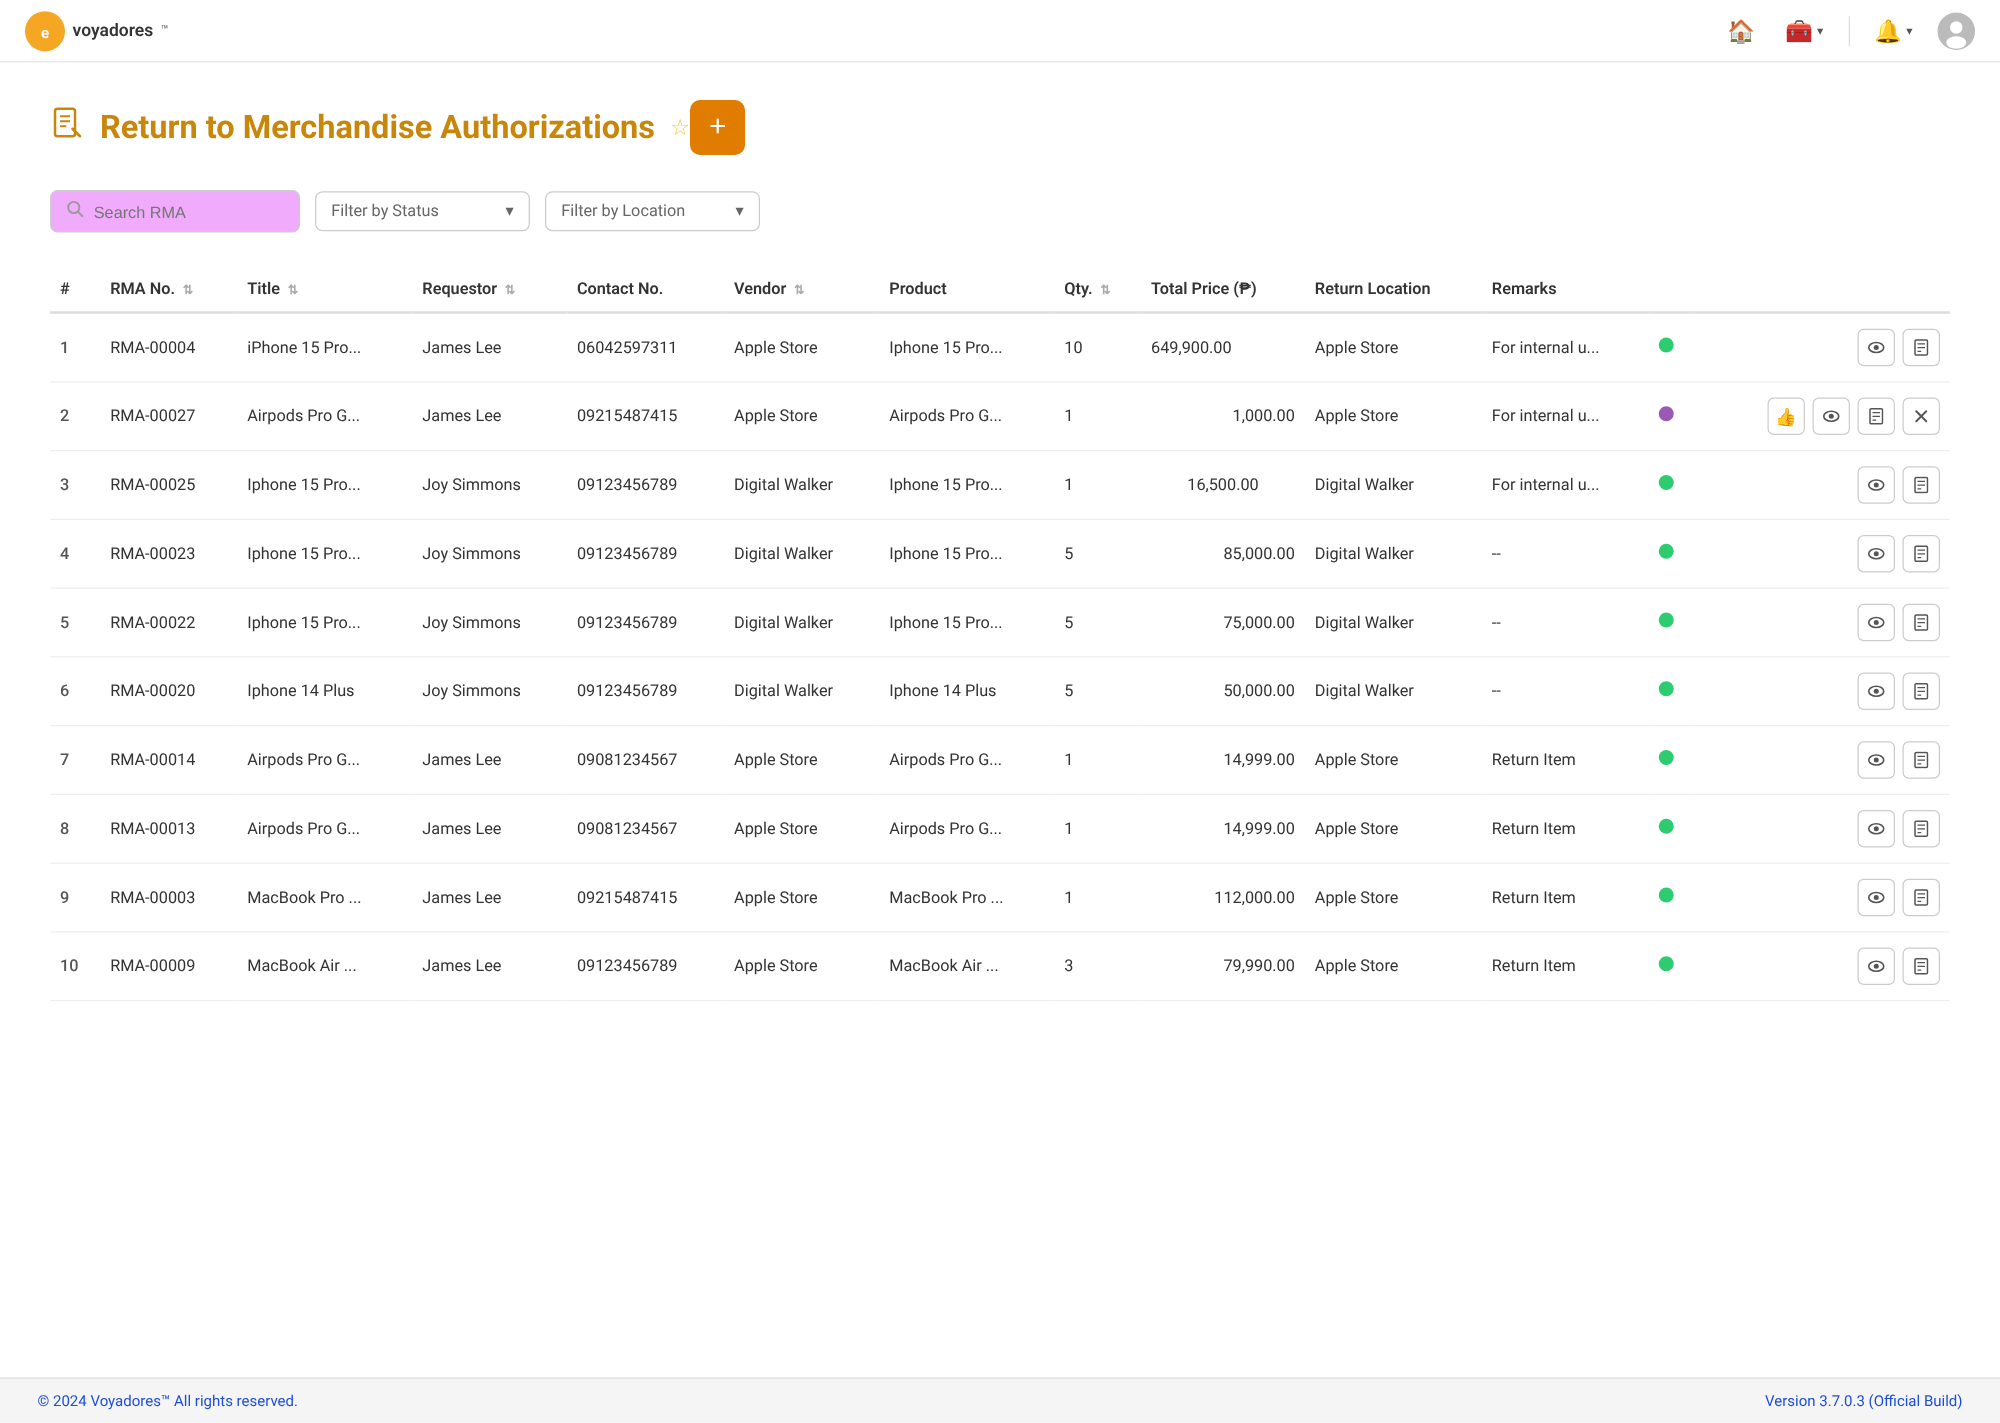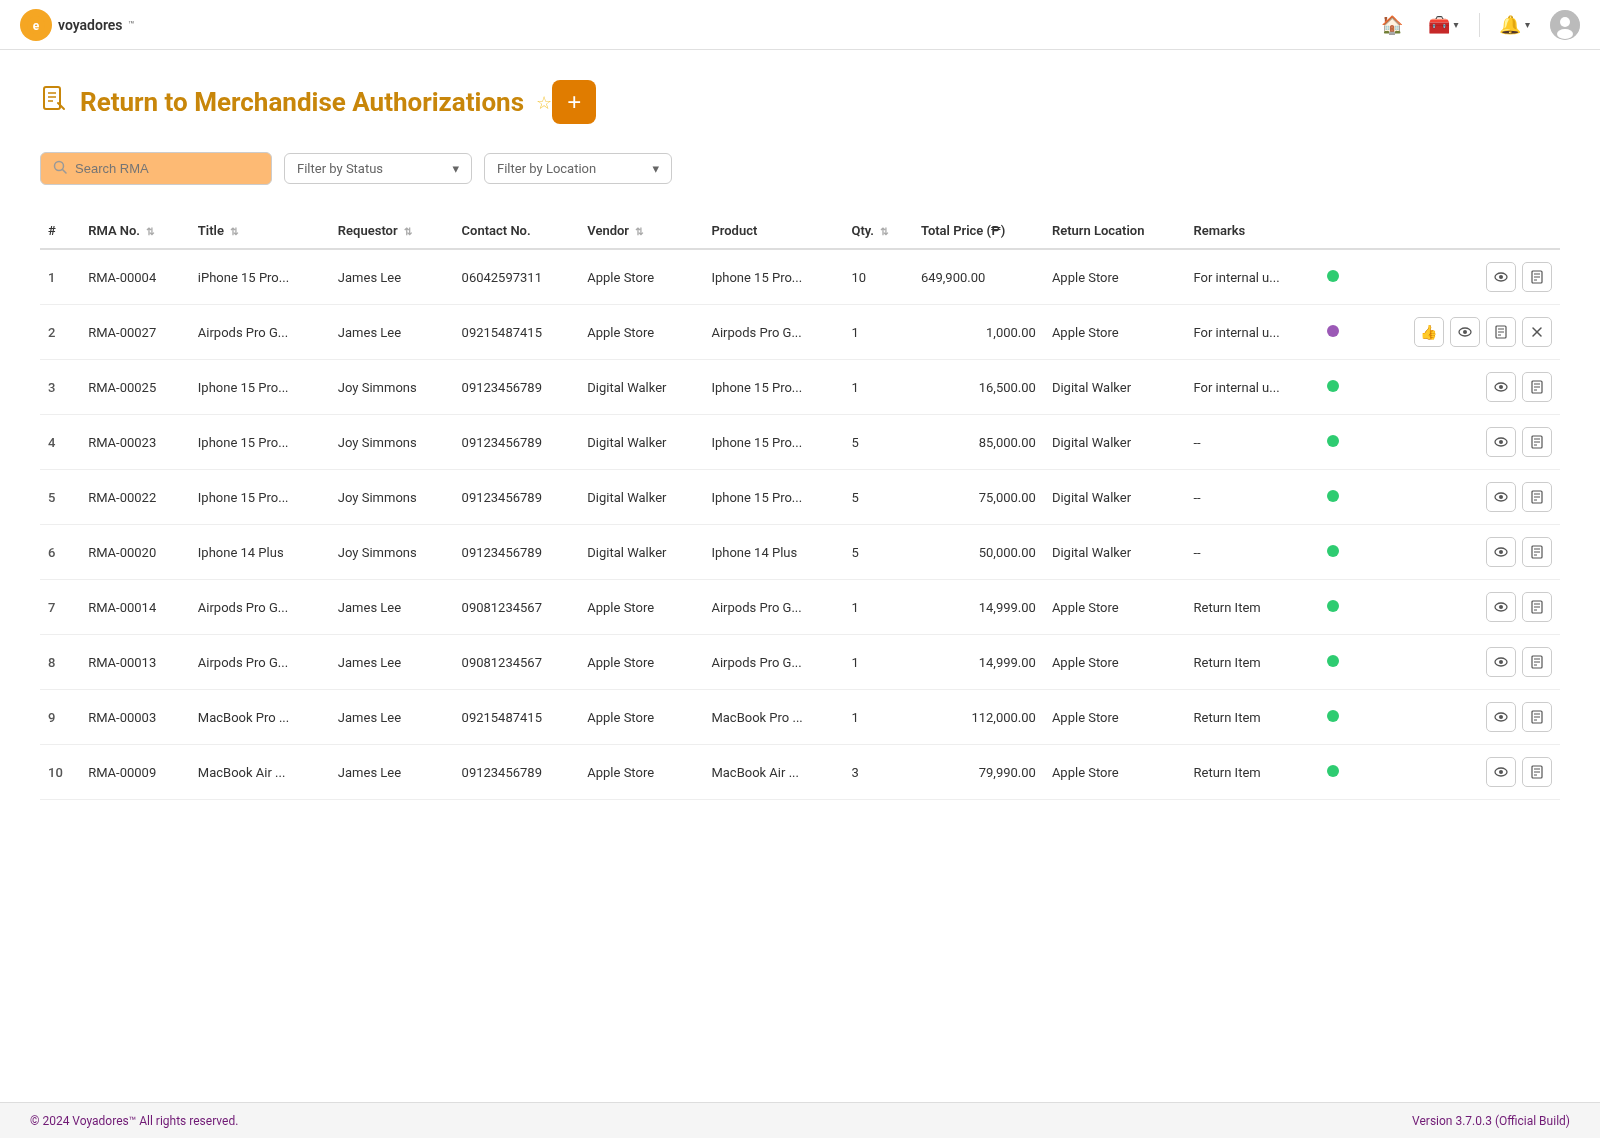--- a/index.html
+++ b/index.html
@@ -43,28 +43,28 @@
     .add-btn {
       width: 44px; height: 44px; background: #e07c00; border: none; border-radius: 8px;
       color: #fff; font-size: 24px; cursor: pointer; display: flex; align-items: center; justify-content: center;
     }
 
     
     .filters { display: flex; align-items: center; gap: 12px; margin-bottom: 28px; }
     .search-box {
       display: flex; align-items: center; gap: 8px;
       border: 1px solid #ccc; border-radius: 6px; padding: 7px 12px;
-      background: #fdba74; width: 232px;
+      background: #f0abfc; width: 200px;
     }
     .search-box input { border: none; outline: none; font-size: 13px; color: #666; width: 140px; background: transparent; }
     .search-icon { color: #999; font-size: 14px; }
     .filter-select {
       border: 1px solid #ccc; border-radius: 6px; padding: 7px 12px;
       background: #fff; font-size: 13px; color: #666; cursor: pointer;
-      display: flex; align-items: center; gap: 8px; width: 188px; justify-content: space-between;
+      display: flex; align-items: center; gap: 8px; width: 172px; justify-content: space-between;
     }
 
     
     .table-container { width: 100%; overflow-x: auto; }
     table { width: 100%; border-collapse: collapse; }
     thead tr { border-bottom: 2px solid #ddd; }
     thead th {
       padding: 10px 8px; text-align: left; font-weight: 600; font-size: 13px;
       color: #333; white-space: nowrap;
     }
@@ -79,21 +79,21 @@
       width: 30px; height: 30px; border: 1px solid #ccc; border-radius: 5px; background: #fff;
       cursor: pointer; display: inline-flex; align-items: center; justify-content: center;
       font-size: 14px; color: #555; margin-left: 3px;
     }
     .row-actions { display: flex; align-items: center; gap: 3px; justify-content: flex-end; }
 
     
     .footer {
       background: #f5f5f5; border-top: 1px solid #ddd; height: 36px;
       display: flex; align-items: center; justify-content: space-between;
-      padding: 0 30px; font-size: 12px; color: #701a75;
+      padding: 0 30px; font-size: 12px; color: #1d4ed8;
     }
   </style>
 </head>
 <body>
 
 <nav class="navbar">
   <div class="navbar-brand">
     <div class="brand-icon">
       <svg width="20" height="20" viewBox="0 0 20 20">
         <circle cx="10" cy="10" r="9" fill="#f5a623"></circle>
@@ -250,21 +250,21 @@
     </tr>
           <tr>
       <td class="num-col">3</td>
       <td>RMA-00025</td>
       <td>Iphone 15 Pro...</td>
       <td>Joy Simmons</td>
       <td>09123456789</td>
       <td>Digital Walker</td>
       <td>Iphone 15 Pro...</td>
       <td>1</td>
-      <td style="text-align:right">16,500.00</td>
+      <td style="text-align:center">16,500.00</td>
       <td>Digital Walker</td>
       <td>For internal u...</td>
       <td><span class="status-dot dot-green"></span></td>
       <td>
               <div class="row-actions">
         <button class="action-btn" title="View">
           <svg width="14" height="14" viewBox="0 0 14 14">
                     <ellipse cx="7" cy="7" rx="6" ry="4" fill="none" stroke="#555" stroke-width="1.3"></ellipse>
                     <circle cx="7" cy="7" r="2" fill="#555"></circle>
                   </svg>

